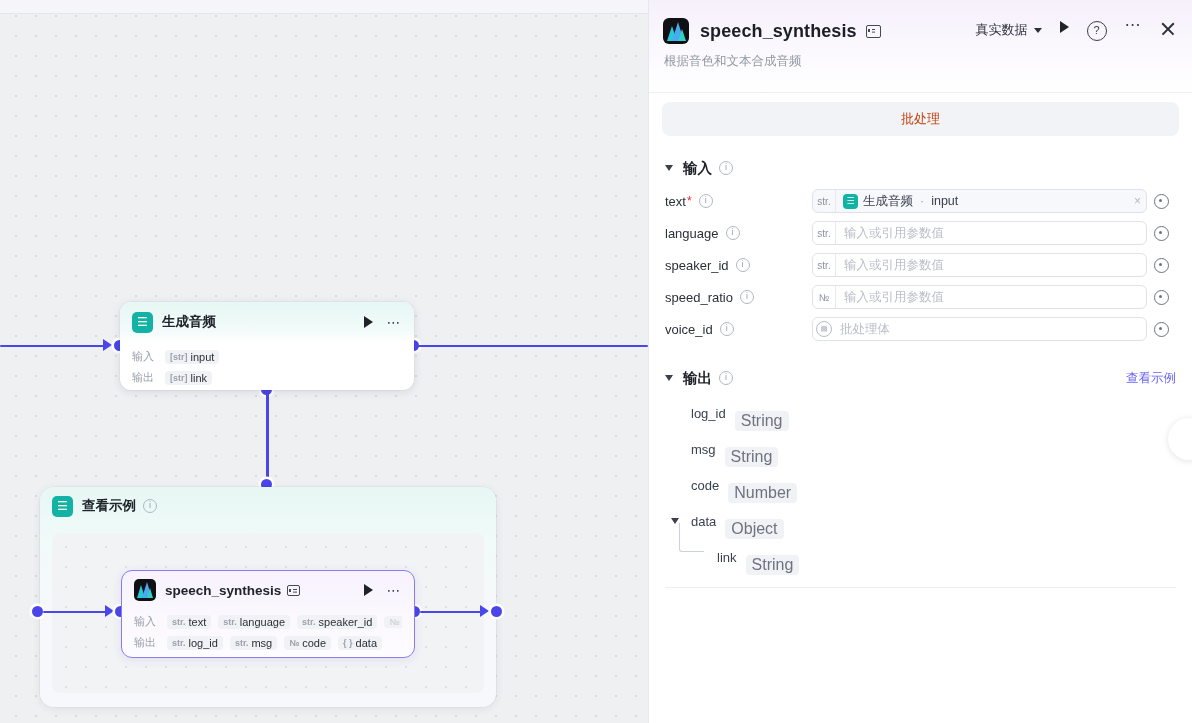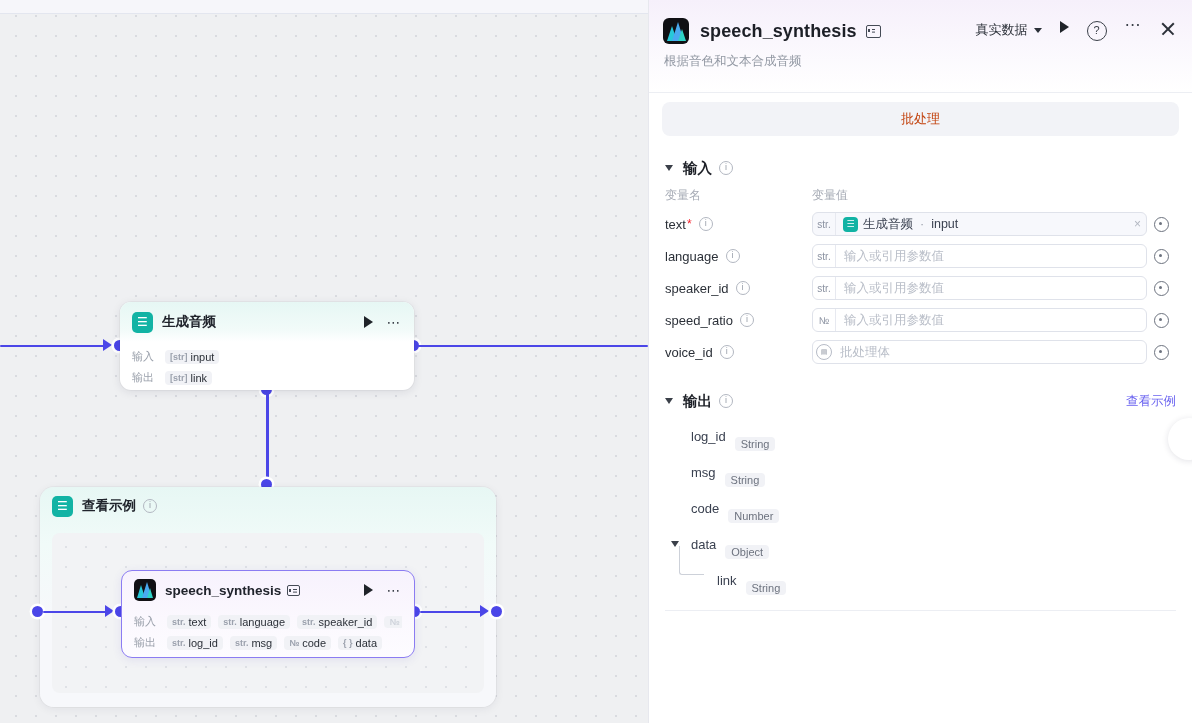--- a/index.html
+++ b/index.html
@@ -205,21 +205,21 @@
   .ref-dot{color:#9aa0ab;margin:0 2px;}
   .xmini{color:#b2b7c1;font-size:12px;padding:0 5px;cursor:pointer;}
   .target{
     width:13px;height:13px;border-radius:50%;border:1.3px solid #6d737f;margin-right:7px;
     position:relative;flex:0 0 auto;cursor:pointer;
   }
   .target::after{content:"";position:absolute;left:4px;top:4px;width:3px;height:3px;border-radius:50%;background:#6d737f;}
 
   .orow{display:flex;align-items:center;height:36px;padding-left:26px;position:relative;}
   .oname{font-size:13px;color:#3a4150;}
-  .otype{margin-left:9px;font-size:11px;color:#6d737f;background:#f1f2f6;border-radius:4px;padding:1px 6px;margin-top:16px;}
+  .otype{margin-left:9px;font-size:16px;color:#6d737f;background:#f1f2f6;border-radius:4px;padding:1px 6px;margin-top:16px;}
   .orow .chev{position:absolute;left:6px;margin:0;}
   .tree-l{position:absolute;left:12px;top:-16px;width:14px;height:28px;
     border-left:1px solid #cdd1d9;border-bottom:1px solid #cdd1d9;border-radius:0 0 0 3px;}
   .divider{height:1px;background:#eceef3;margin:12px 0 0 0;}
 
   #ghost-circle{
     position:absolute;right:-18px;top:418px;width:42px;height:42px;border-radius:50%;
     background:#ffffff;box-shadow:0 1px 6px rgba(30,33,60,.13);
   }
 </style>
@@ -378,24 +378,20 @@
       </div>
     </div>
 
     <div class="section">
       <div class="sec-head">
         <span class="chev"></span>
         <span class="sec-title">输入</span>
         <i class="info-i"></i>
       </div>
 
-      <div class="col-heads">
-        <span class="c1">变量名</span>
-        <span>变量值</span>
-      </div>
 
       <div class="frow">
         <div class="fname">
           <span>text</span>
           <span class="req">*</span>
           <i class="info-i"></i>
         </div>
         <div class="fbox filled">
           <span class="tbadge">str.</span>
           <span class="fval">

